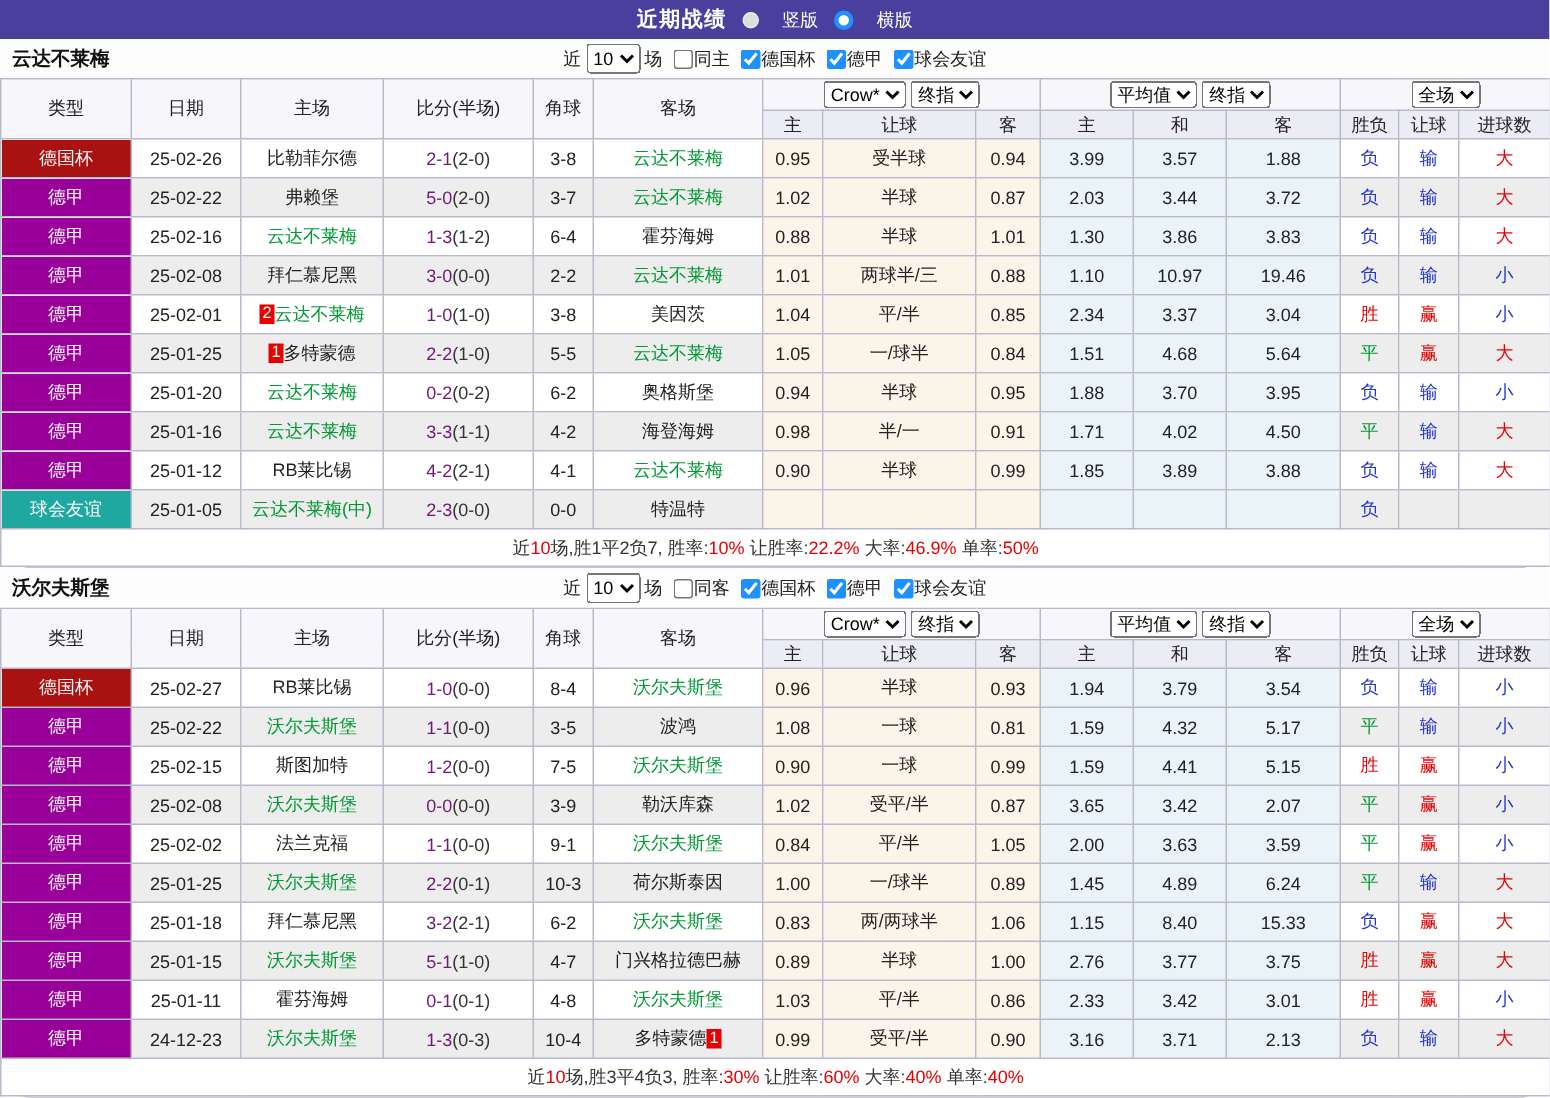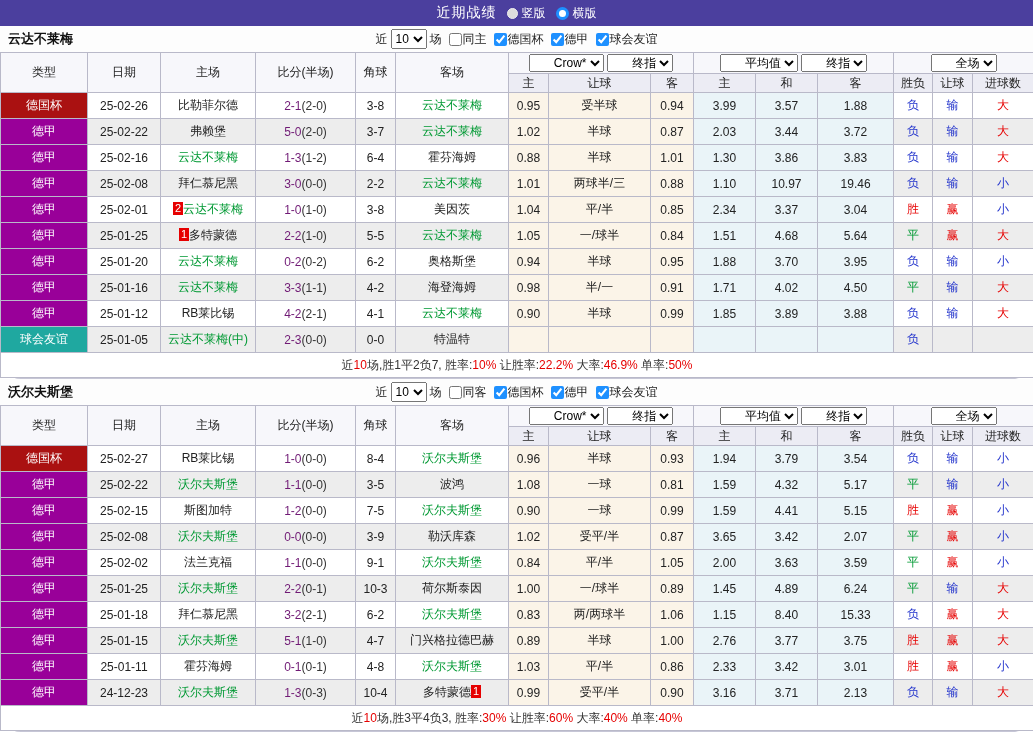--- a/index.html
+++ b/index.html
@@ -1,37 +1,37 @@
 <!DOCTYPE html>
 <html><head>
 <meta charset="utf-8">
 <style>
   * { box-sizing: border-box; }
   html,body { margin:0; padding:0; background:#fff; }
   body { width:1033px; font-family:"Liberation Sans","DejaVu Sans",sans-serif; font-size:12px; color:#222; }
 
   .titlebar { height:26px; background:#4b3f9e; color:#fff; display:flex; align-items:center; justify-content:center; gap:10px; }
-  .titlebar .title { font-size:14px; font-weight:normal; letter-spacing:1px; }
-  .radio-label { display:inline-flex; align-items:center; gap:4px; cursor:pointer; font-size:12px; }
+  .titlebar .title { font-size:14px; font-weight:bold; letter-spacing:1px; }
+  .radio-label { display:inline-flex; align-items:center; gap:16px; cursor:pointer; font-size:12px; }
   .radio { width:11px; height:11px; border-radius:50%; display:inline-block; background:#ddd; border:1px solid #eee; }
   .radio.checked { background:#fff; border:3px solid #1e90ff; width:13px; height:13px; }
 
   .section { border-bottom:1px solid #c6c6d6;border-radius:21px; }
   .filterbar { position:relative; height:26px; display:flex; align-items:center; justify-content:center; gap:3px; background:#fdfdfd; }
   .filterbar .team { position:absolute; left:8px; font-size:13px; font-weight:bold; color:#111; }
   .filterbar select { font-size:12px; height:20px; }
   .filterbar label.cb { display:inline-flex; align-items:center; font-size:12px; cursor:pointer; }
   input[type=checkbox] { accent-color:#1e90ff; width:13px; height:13px; margin:0 1px 0 4px; }
 
   table { border-collapse:collapse; table-layout:fixed; width:1033px; }
   th, td { border:1px solid #b9b9c9; padding:0; text-align:center; white-space:nowrap; overflow:hidden; font-weight:normal; }
   thead th { background:#ececf4; font-size:12px; }
   thead tr.selrow th { height:21px; background:#f7f7fb; }
   thead tr.labrow th { height:19px; }
-  thead select { font-size:12px; height:18px; max-width:95%;padding-left:20px; }
+  thead select { font-size:12px; height:18px; max-width:95%; }
   tbody tr { height:26px; background:#fff; }
   tbody tr:nth-child(even) { background:#ededed; }
   td.typec { color:#fff; font-size:12px; }
   td.cream { background:#fbf4e8; }
   td.lblue { background:#eaf4f8; }
   .g { color:#009933; }
   .ft { color:#701a75; }
   .ht { color:#333; }
   .badge { display:inline-block; background:#e60000; color:#fff; font-size:11px; line-height:13px; padding:0 2px; vertical-align:1px; }
   tr.sumrow { height:25px; background:#fff !important; }

